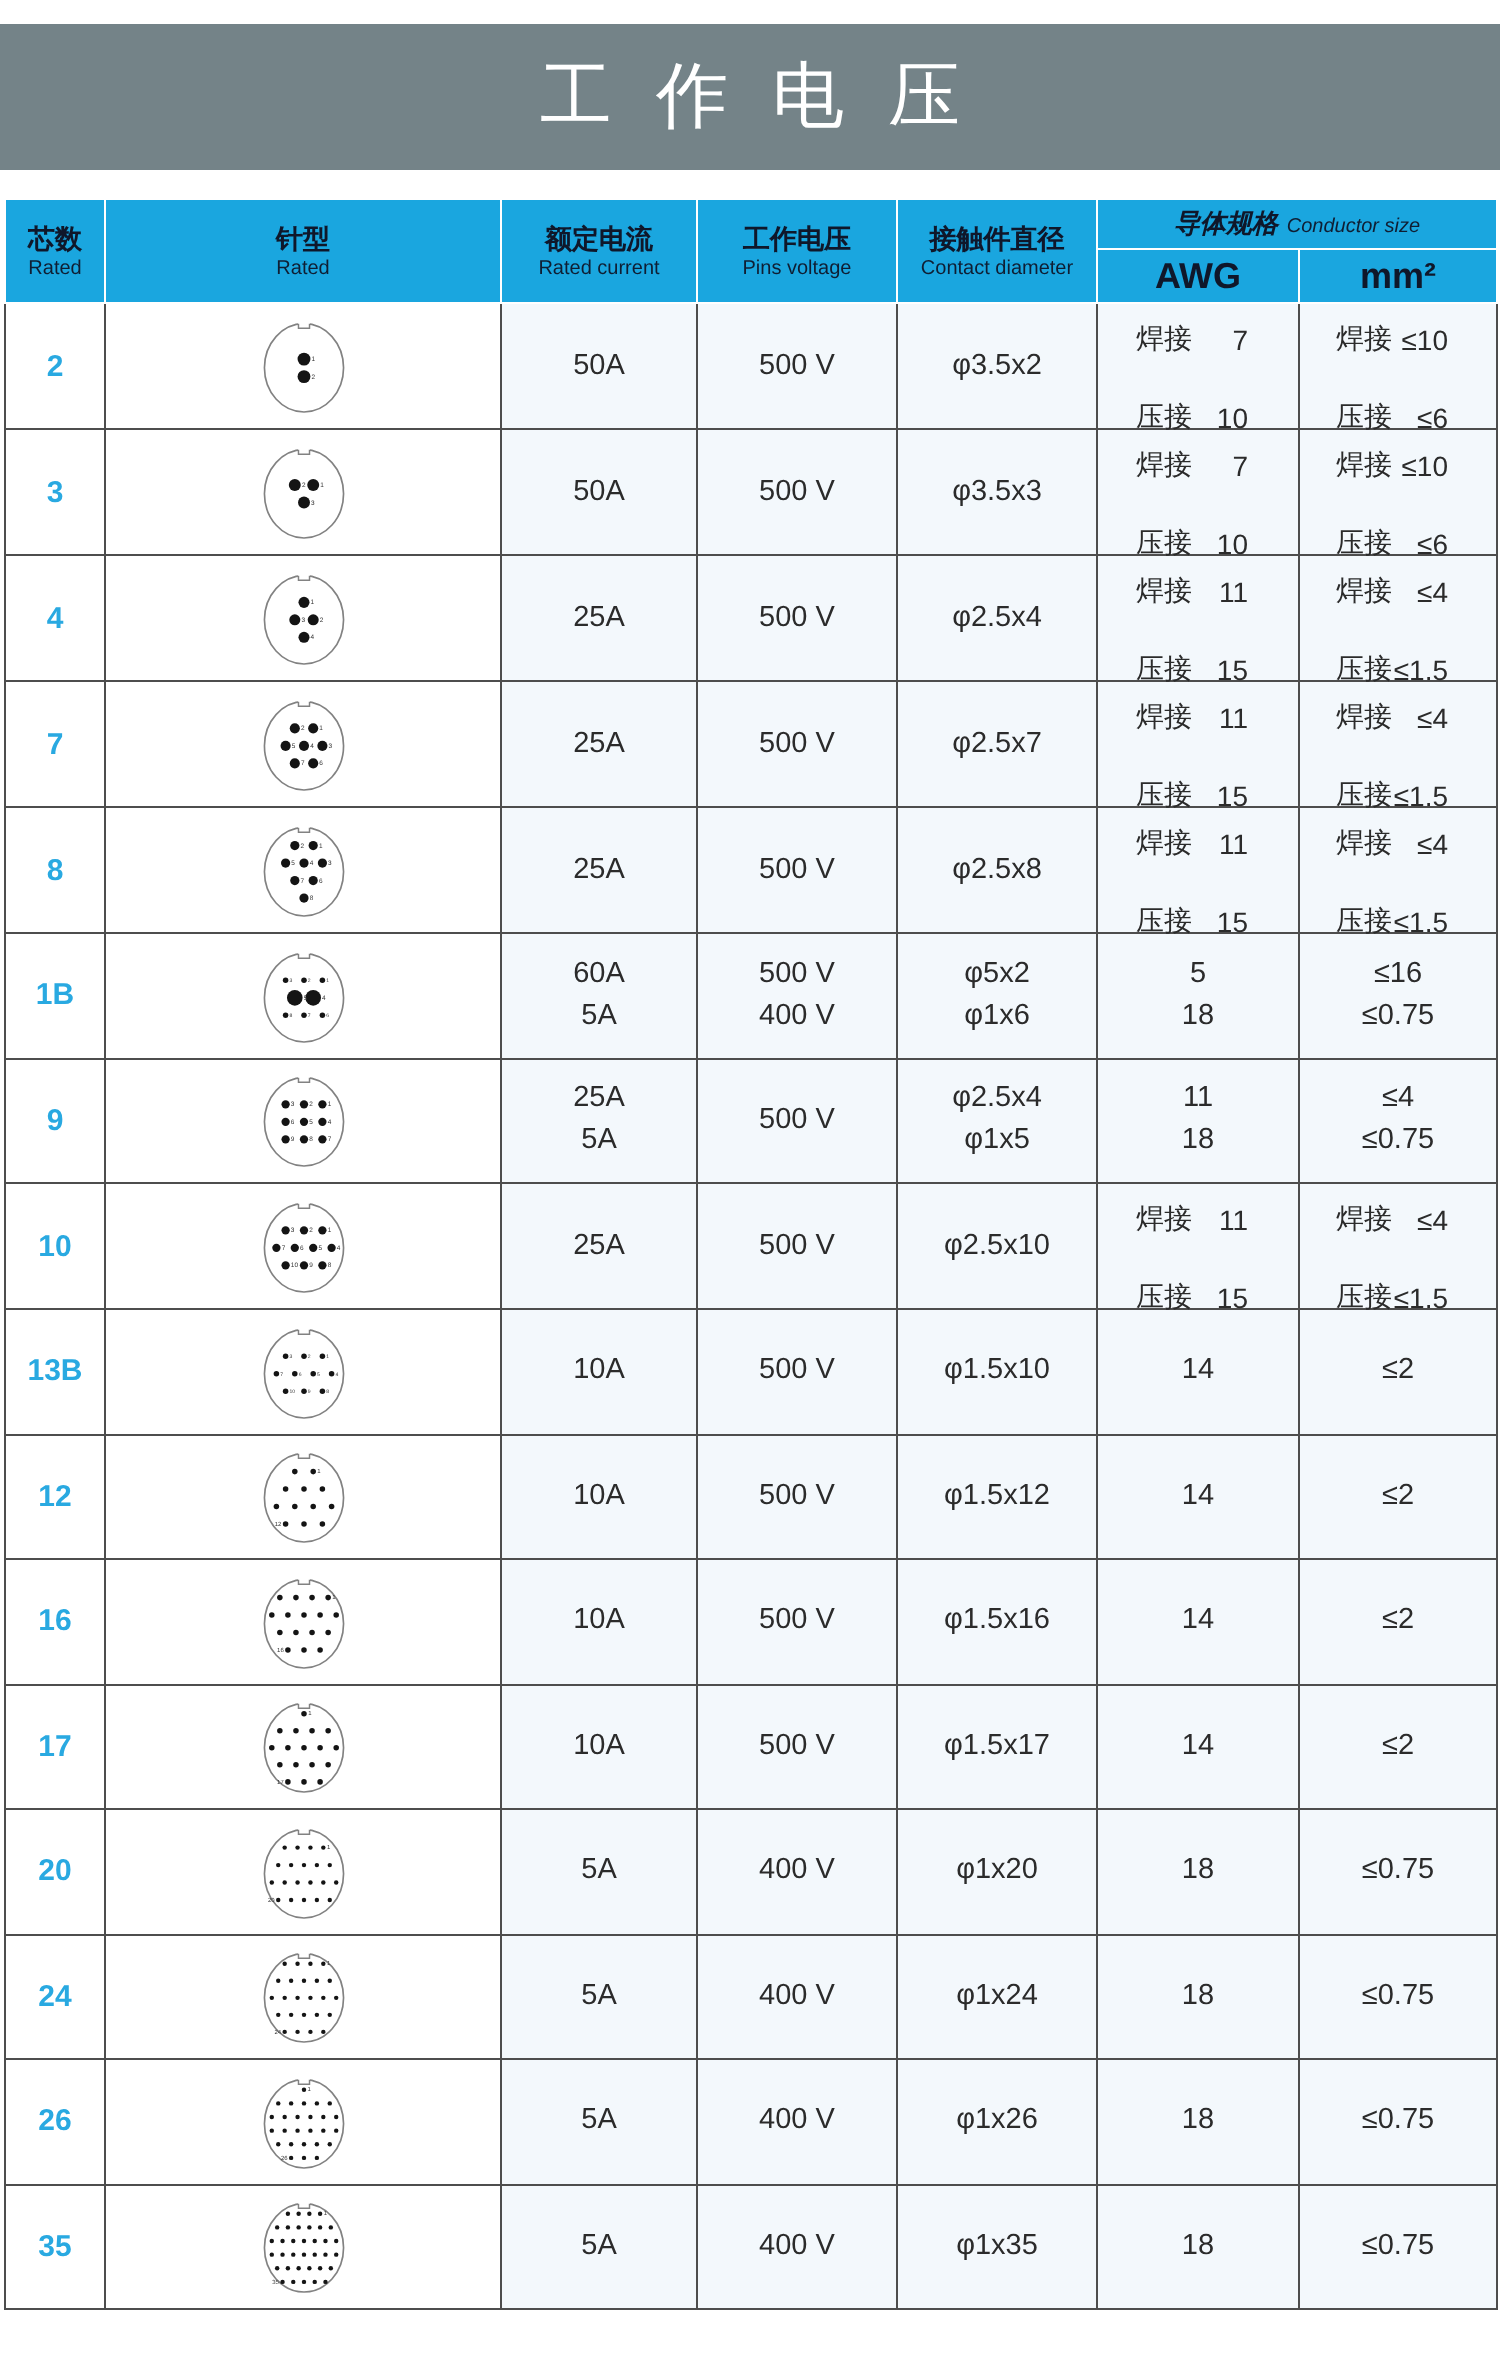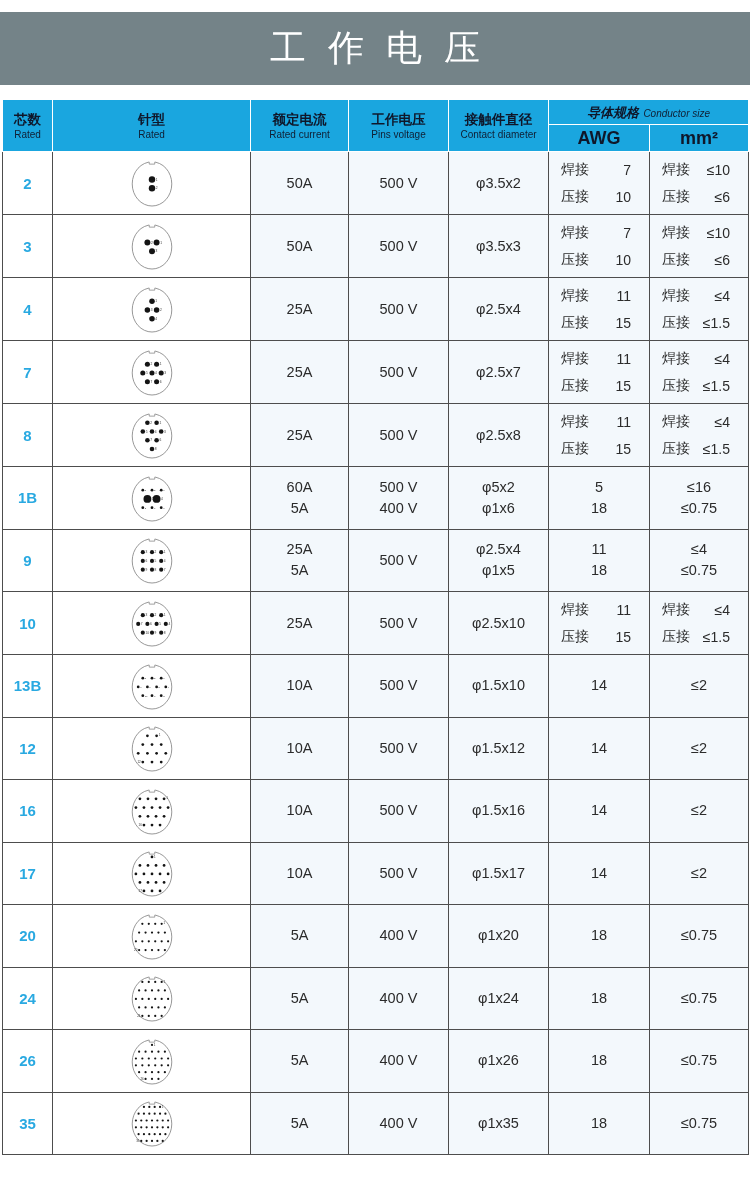--- a/index.html
+++ b/index.html
@@ -13,21 +13,21 @@
   .hen{display:block;font-size:10px;font-weight:300;line-height:13px;opacity:.95;}
   .cond .hzh,.cond .hen{display:inline;}
   .cond .hzh{font-size:13px;}
   .cond{height:24px;font-style:italic;}
   tbody td{border:1px solid #4d4d4d;background:#F3F8FC;text-align:center;vertical-align:middle;color:#2b2b2b;font-size:14.5px;padding:0;}
   tbody tr{height:62.5px;}
   td.pins,td.conn{background:#ffffff;}
   td.pins{color:#29A9E1;font-size:15px;font-weight:600;}
   .lines div{line-height:21px;}
   .pairwrap{display:flex;flex-direction:column;justify-content:center;gap:9px;height:62px;}
-  .pr{display:flex;justify-content:space-between;align-items:center;padding:0 18px 0 12px;font-size:14px;}
+  .pr{display:flex;justify-content:center;align-items:center;padding:0 18px 0 12px;font-size:14px;margin-top:12px;}
   .pr span:last-child{min-width:28px;text-align:right;}
   td.conn svg{display:block;margin:0 auto;}
 </style>
 </head>
 <body>
 
 <div class="page">
   <div class="banner">
     <span class="title">工作电压</span>
   </div>

